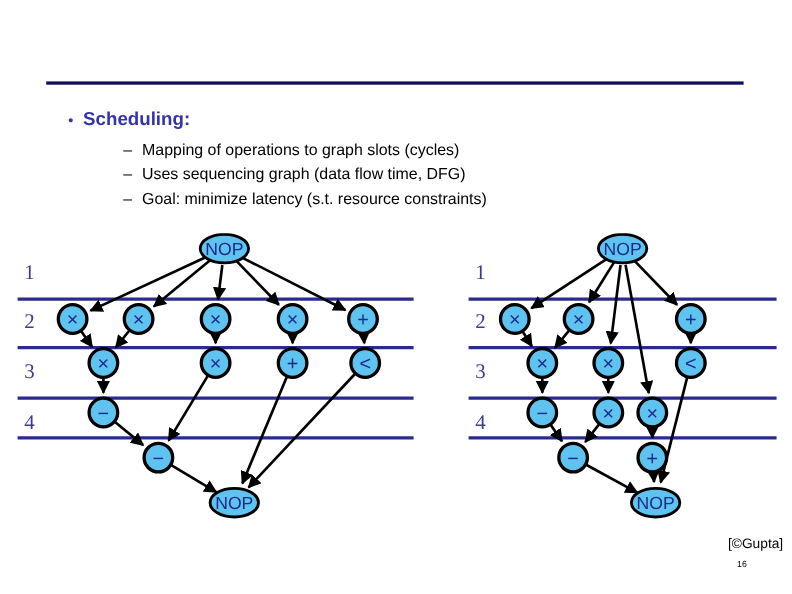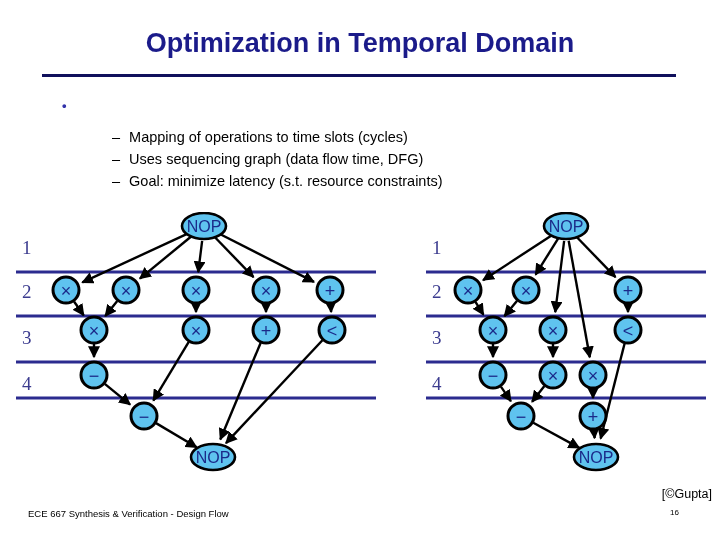--- a/index.html
+++ b/index.html
@@ -57,30 +57,30 @@
   .pageno{
     position:absolute;right:41px;top:508px;
     font-size:8px;color:#000;
   }
 </style>
 </head>
 <body>
 
 <div id="slide">
 
-  <div class="title">Optimization in Temporal Domain</div>
   <div class="title-rule"></div>
 
   <div class="bullet-l1">
     <span class="dot">•</span>
+    <span>Scheduling:</span>
   </div>
 
   <div class="sub sub1">
     <span class="dash">–</span>
-    <span>Mapping of operations to time slots (cycles)</span>
+    <span>Mapping of operations to graph slots (cycles)</span>
   </div>
   <div class="sub sub2">
     <span class="dash">–</span>
     <span>Uses sequencing graph (data flow time, DFG)</span>
   </div>
   <div class="sub sub3">
     <span class="dash">–</span>
     <span>Goal: minimize latency (s.t. resource constraints)</span>
   </div>
 
@@ -257,17 +257,16 @@
           <circle cx="103" cy="204" r="13" fill="#5fc3ef" stroke="#000000" stroke-width="3"></circle>
           <text x="103" y="210.5" text-anchor="middle" font-family="&quot;Liberation Sans&quot;, sans-serif" font-size="18" fill="#1b2a8a">−</text>
         </g>
         <g>
           <circle cx="175" cy="204" r="13" fill="#5fc3ef" stroke="#000000" stroke-width="3"></circle>
           <text x="175" y="210.5" text-anchor="middle" font-family="&quot;Liberation Sans&quot;, sans-serif" font-size="18" fill="#1b2a8a">+</text>
         </g>
       </svg>
     </div>
 
-  <div class="footer-left">ECE 667 Synthesis &amp; Verification - Design Flow</div>
   <div class="credit">[©Gupta]</div>
   <div class="pageno">16</div>
 
 </div>
 
 </body></html>

